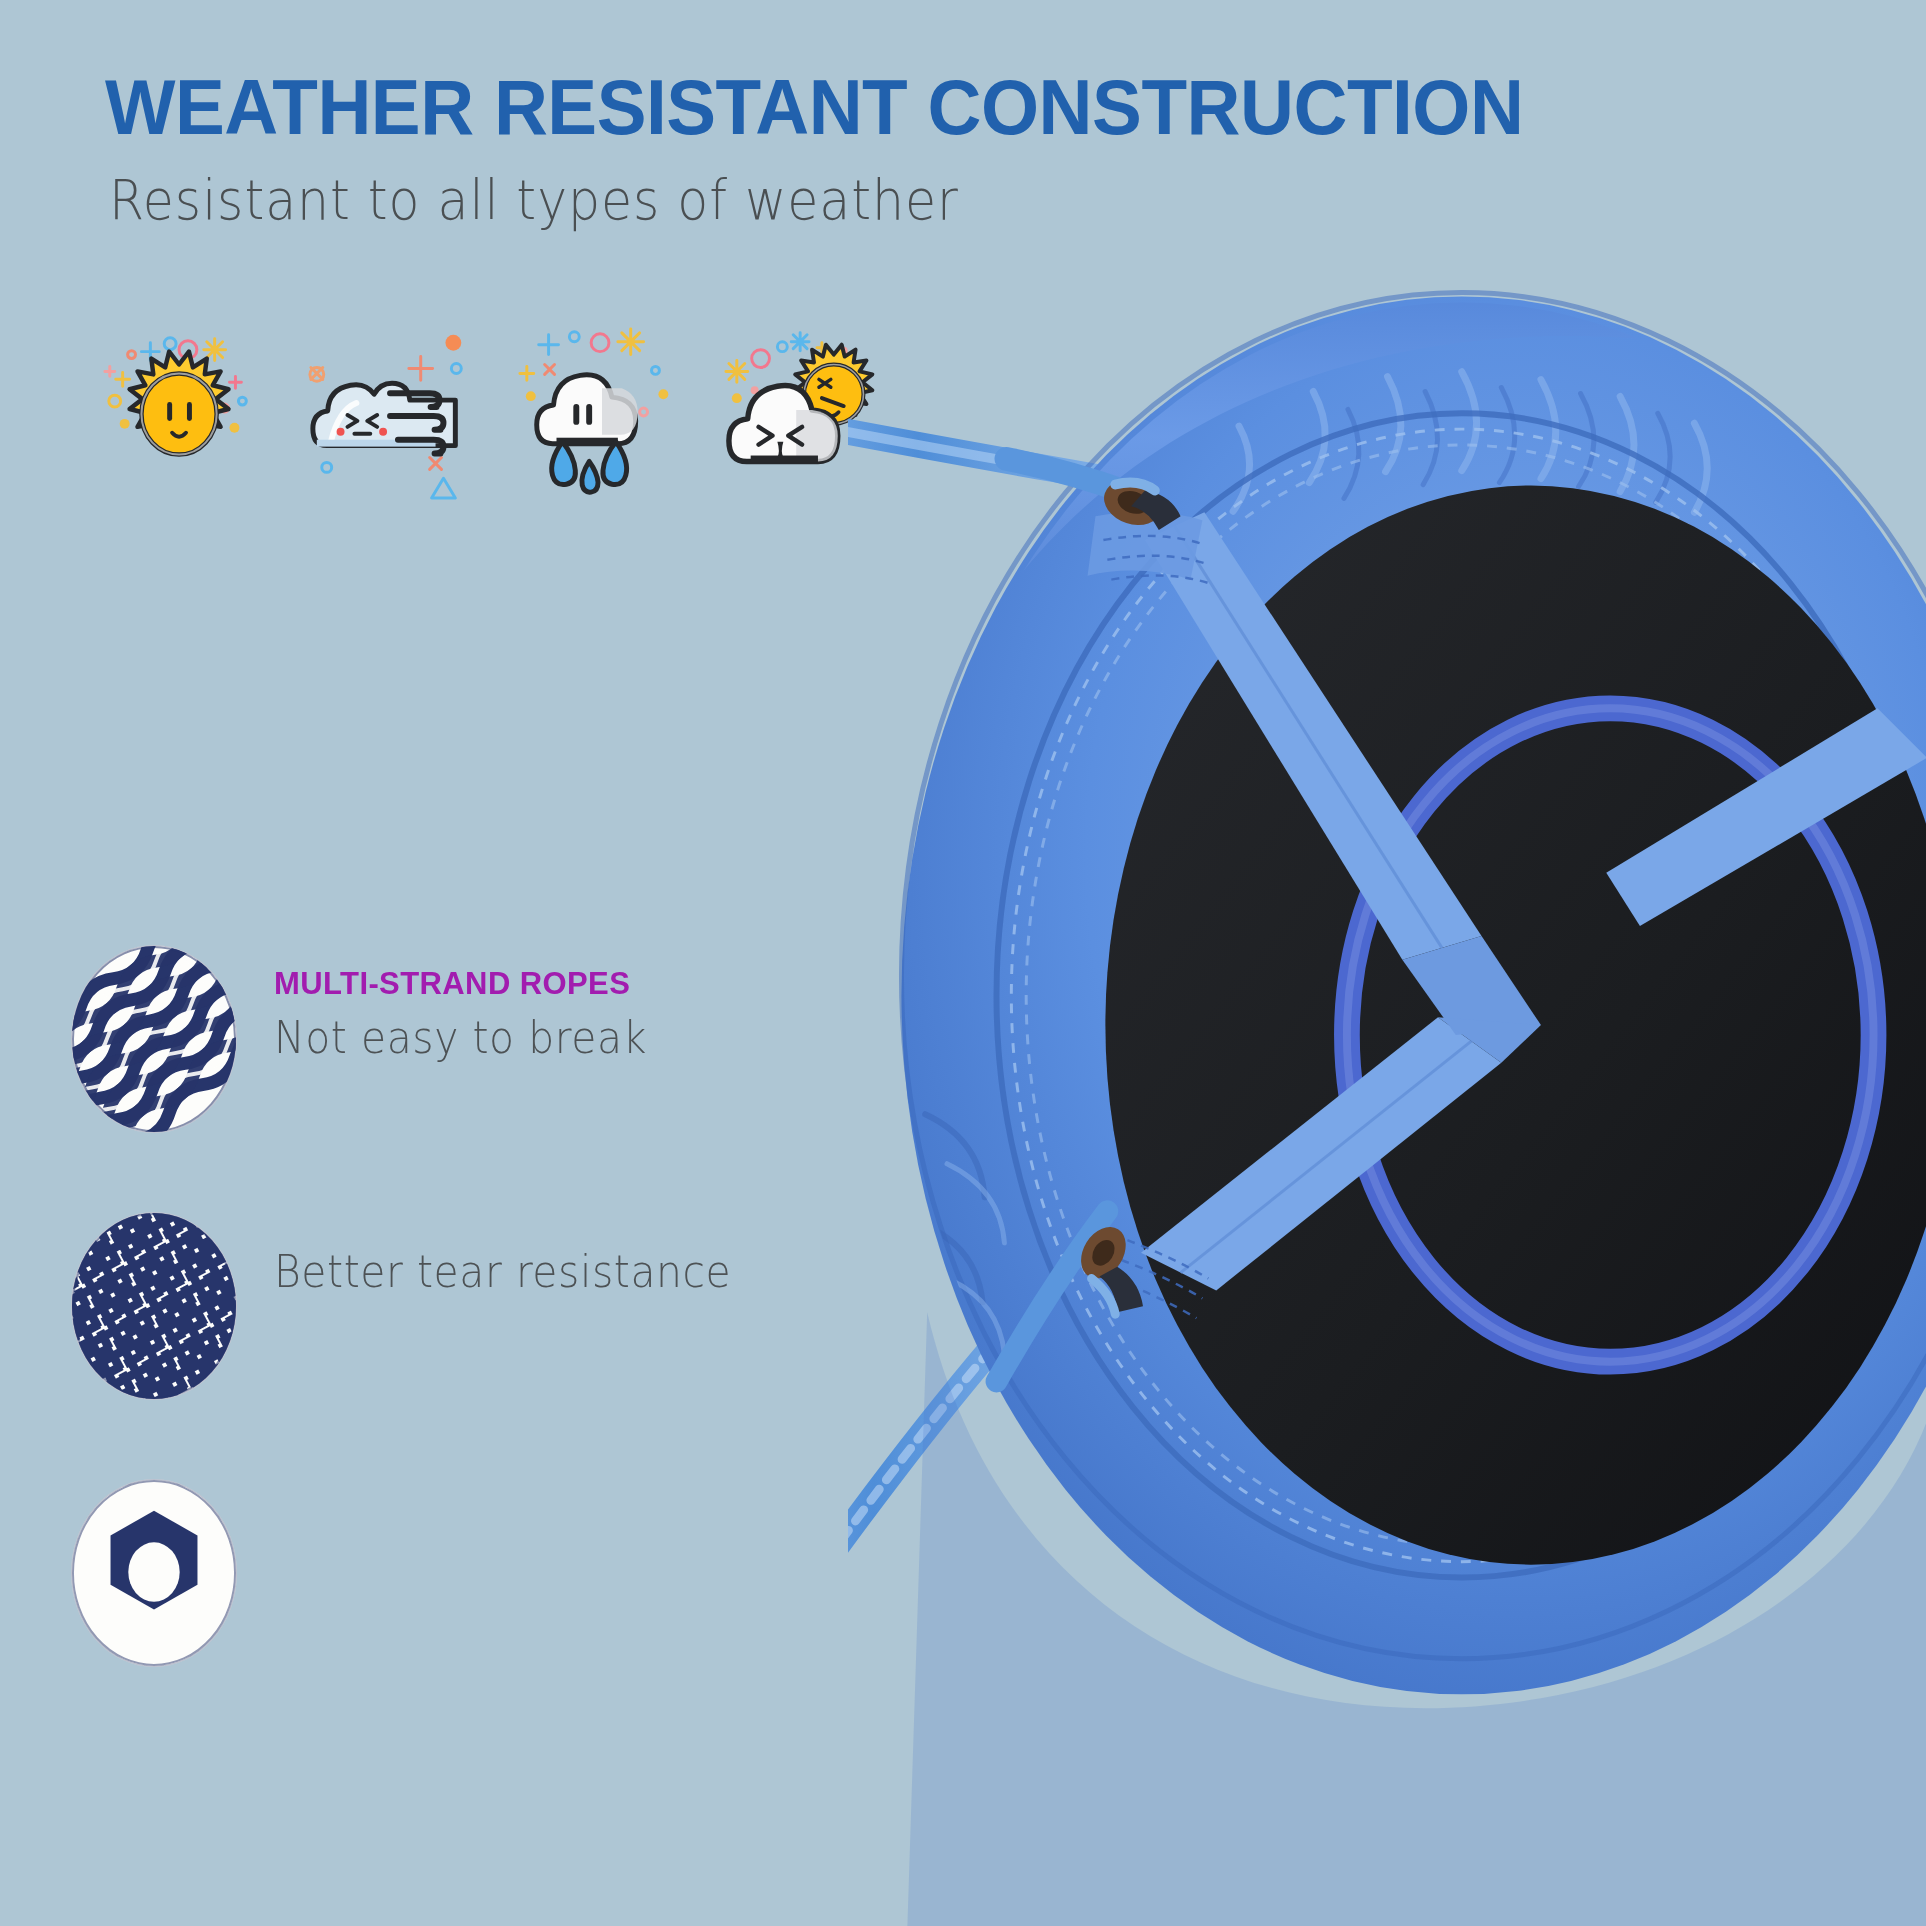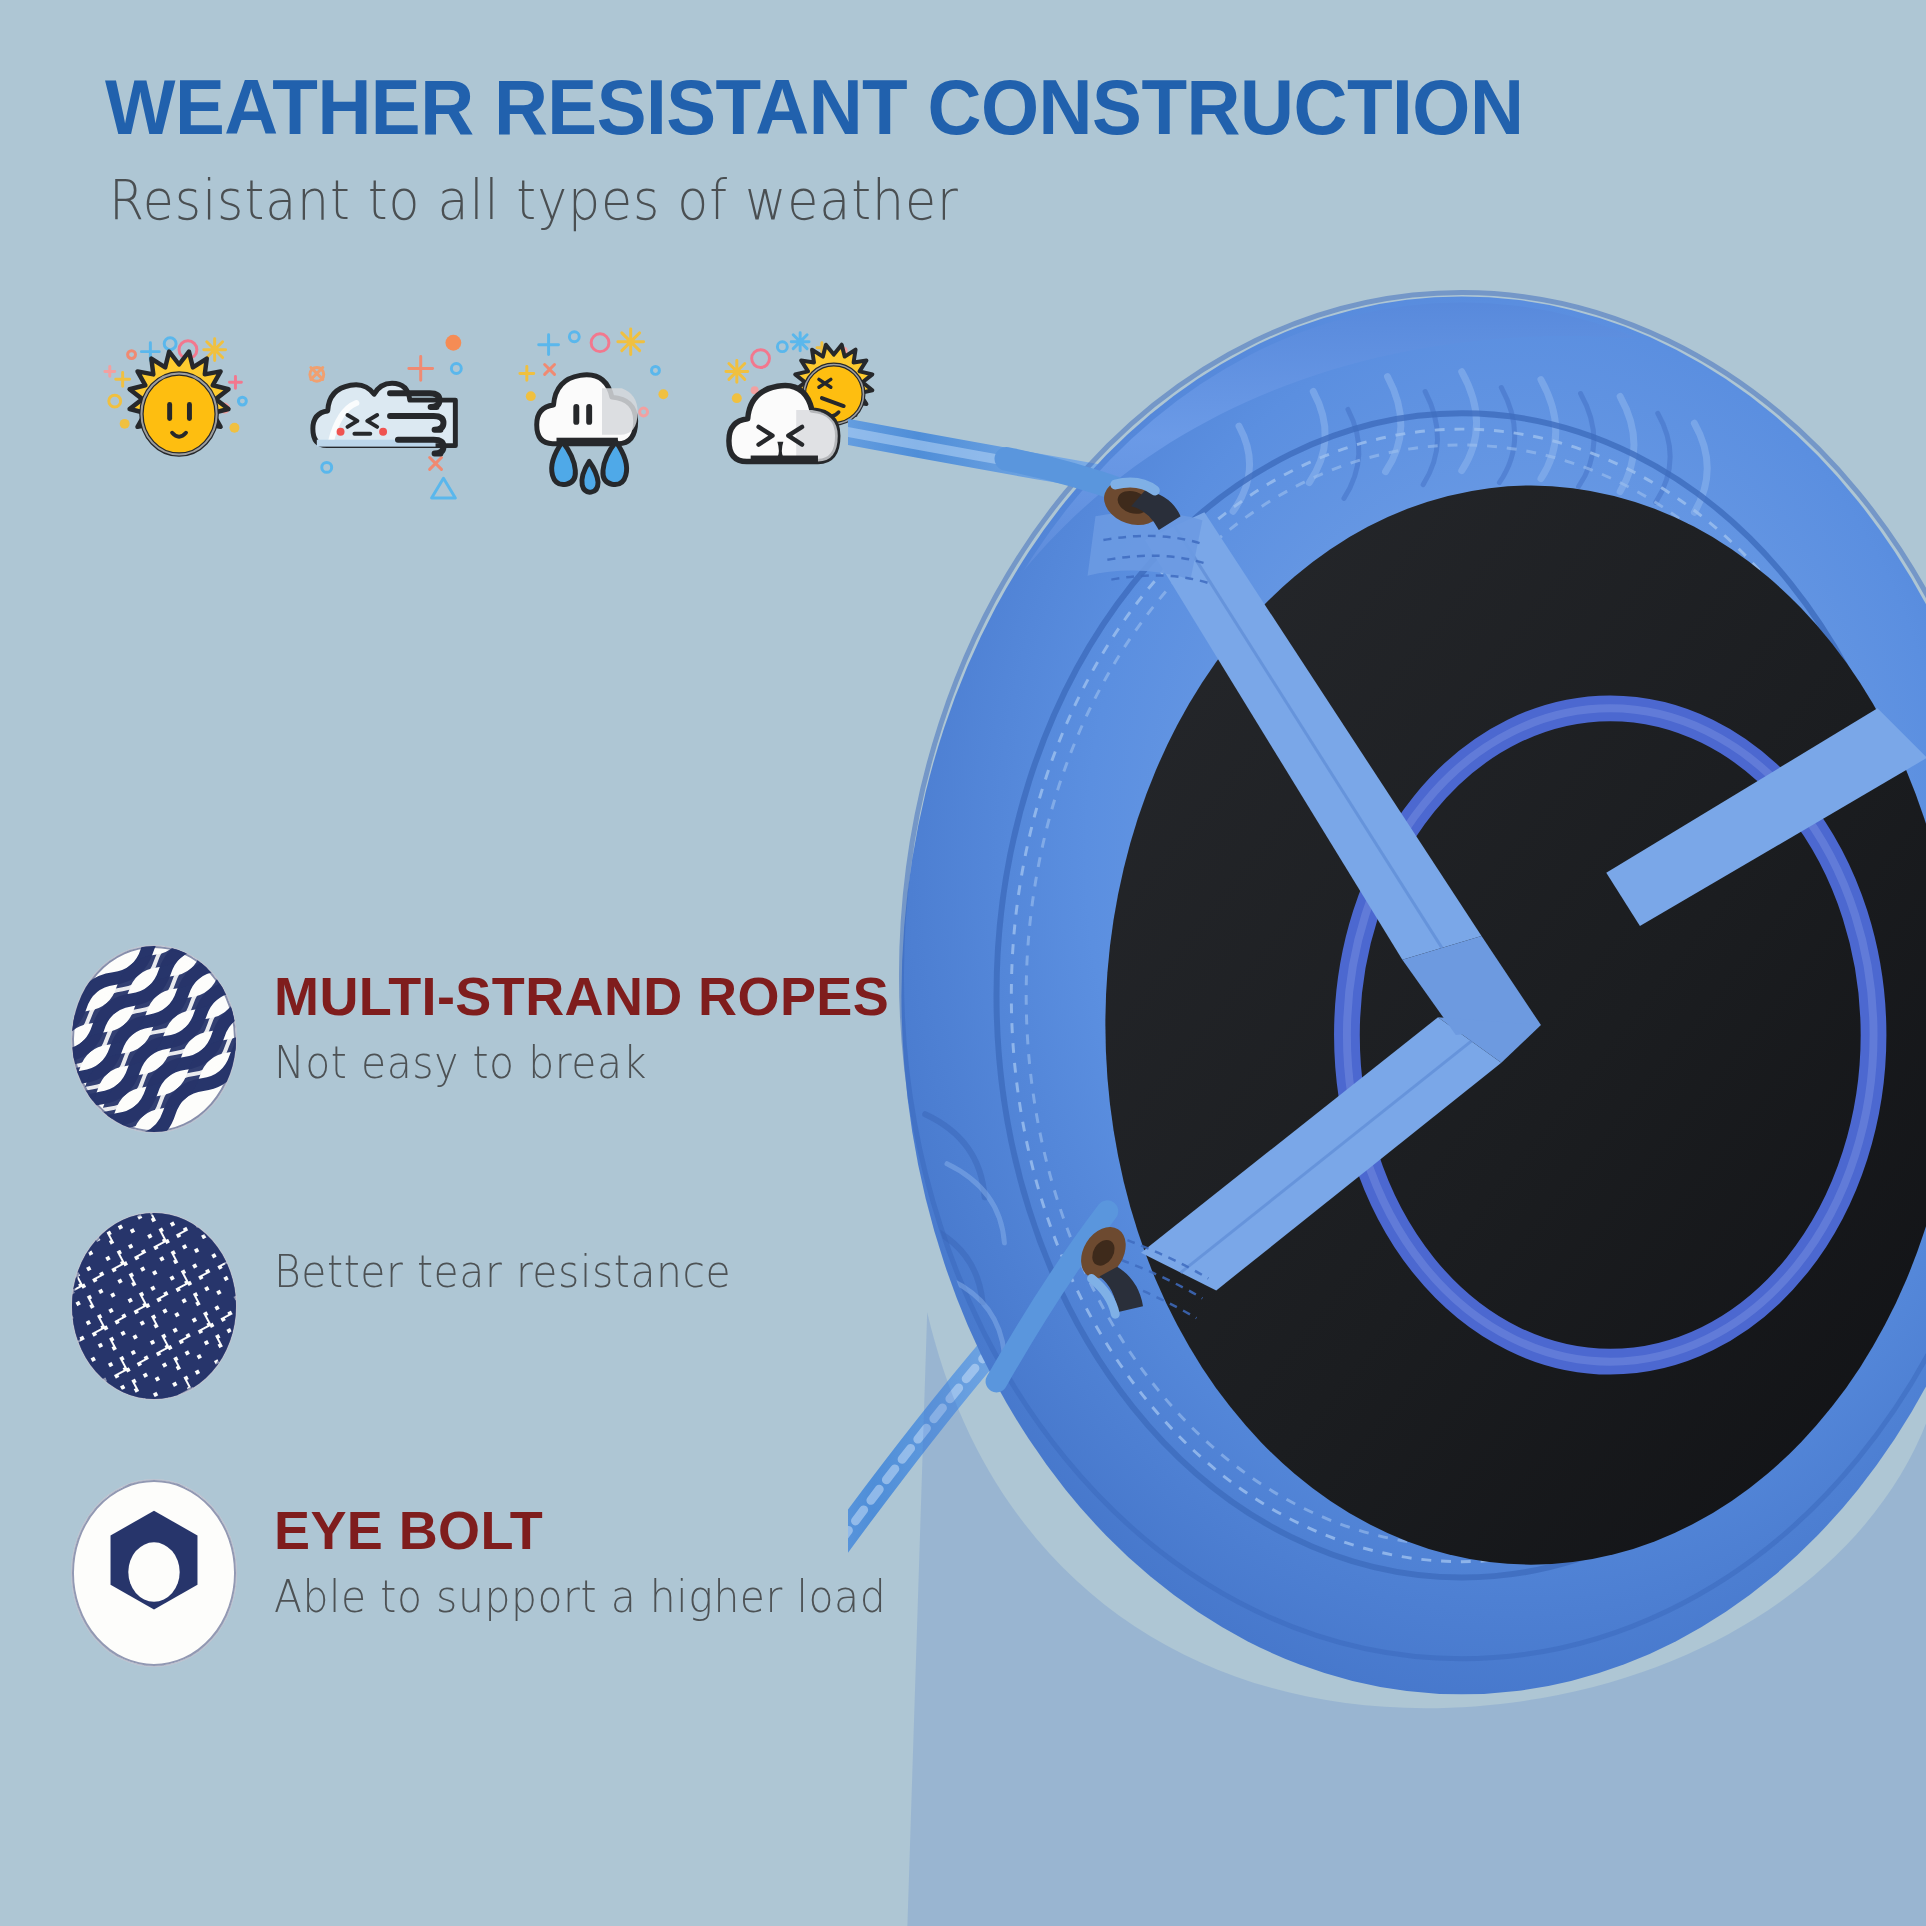--- a/index.html
+++ b/index.html
@@ -38,22 +38,22 @@
   .feature{position:relative;height:267px;}
   .f-badge{
     position:absolute;left:0;top:0;width:166px;height:188px;
     border-radius:50%;background:#fdfdfb;overflow:hidden;
     box-shadow:0 0 0 1.5px rgba(38,52,104,.30) inset;
   }
   .f-badge svg{width:100%;height:100%;display:block;}
   .f-text{position:absolute;left:203px;top:22px;width:693px;}
   .f-title{
     font-family:"Liberation Sans", sans-serif;
-    font-size:54px;font-weight:bold;letter-spacing:0.4px;
-    color:#7f1d1d;white-space:nowrap;line-height:1.08;
+    font-size:31px;font-weight:bold;letter-spacing:0.4px;
+    color:#a21caf;white-space:nowrap;line-height:1.08;
   }
   .f-sub{
     font-family:"DejaVu Sans", sans-serif;
     font-size:44px;font-weight:300;letter-spacing:0.6px;
     color:#4d5255;white-space:nowrap;margin-top:12px;
     transform:scaleX(0.93);transform-origin:left center;
   }
 
   
   #product{position:absolute;right:0;top:243px;width:1079px;height:1683px;}
@@ -281,24 +281,20 @@
 
     <div class="feature">
       <div class="f-badge">
         <svg viewBox="0 0 168 190">
           <ellipse cx="84" cy="95" rx="83" ry="94" fill="#fdfdfb"></ellipse>
           <path d="M84 32 l44 25 0 50 -44 25 -44 -25 0 -50z" fill="#27356b"></path>
           <ellipse cx="84" cy="94" rx="26" ry="30" fill="#fdfdfb"></ellipse>
           <ellipse cx="84" cy="95" rx="82" ry="93" fill="none" stroke="#27356b" stroke-width="2" opacity=".5"></ellipse>
         </svg>
       </div>
-      <div class="f-text">
-        <div class="f-title">EYE BOLT</div>
-        <div class="f-sub">Able to support a higher load</div>
-      </div>
     </div>
   </div>
 
   <div id="product">
     <svg viewBox="0 0 1090 1700" preserveAspectRatio="none">
       <defs>
         <radialGradient id="padGrad" cx="55%" cy="40%" r="70%">
           <stop offset="0%" stop-color="#7ca8ea"></stop>
           <stop offset="55%" stop-color="#5b8fe0"></stop>
           <stop offset="100%" stop-color="#3f6fc4"></stop>

